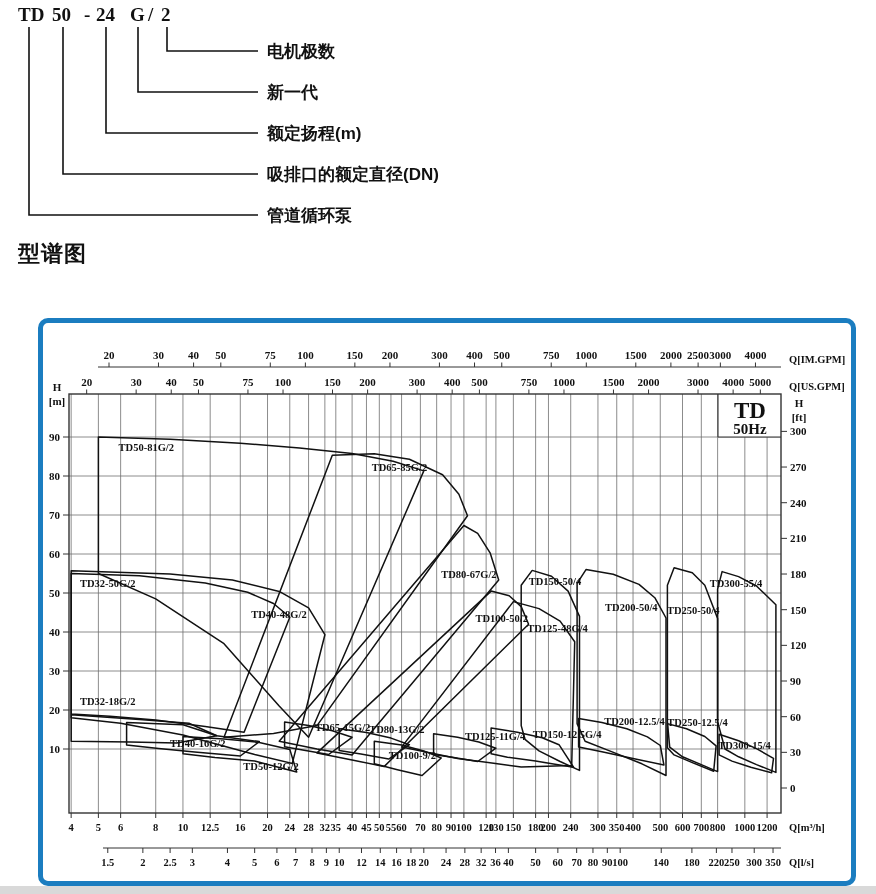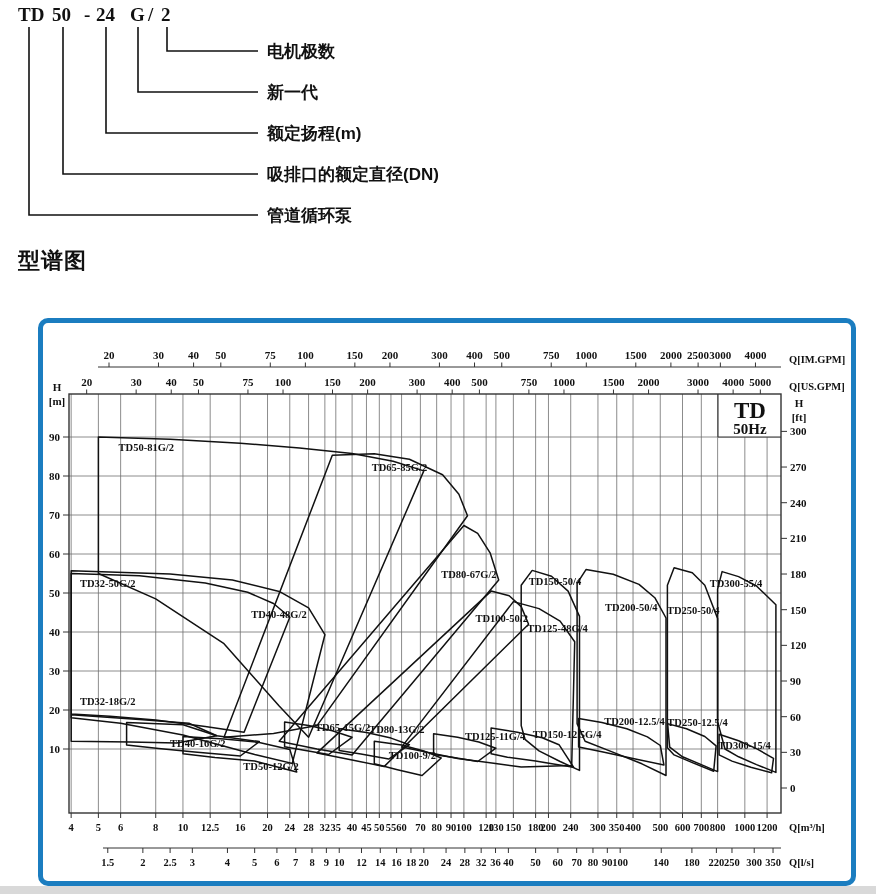--- a/index.html
+++ b/index.html
@@ -1,20 +1,20 @@
 <!DOCTYPE html>
 <html><head>
 <meta charset="utf-8">
 <style>
   html,body{margin:0;padding:0;background:#fff;}
   body{width:876px;height:894px;position:relative;font-family:"Liberation Sans",sans-serif;color:#111;overflow:hidden;}
   #nomenclature{position:absolute;left:0;top:0;}
   .code-text{font-family:"Liberation Serif",serif;font-weight:bold;font-size:19px;fill:#111;}
   .legend-text{font-family:"Liberation Sans",sans-serif;font-weight:bold;font-size:17px;fill:#111;}
-  #section-title{position:absolute;left:18px;top:246px;font-size:22px;font-weight:bold;letter-spacing:1px;}
+  #section-title{position:absolute;left:18px;top:239px;font-size:22px;font-weight:bold;letter-spacing:1px;}
   #chart-card{position:absolute;left:38px;top:318px;width:808px;height:558px;border:5px solid #1b7dc0;border-radius:10px;background:#fff;}
   #chart-card svg{display:block;}
   #footer-strip{position:absolute;left:0;bottom:0;width:876px;height:8px;background:#d9d9d9;}
 </style>
 </head>
 <body>
 
 <svg id="nomenclature" width="876" height="235" viewBox="0 0 876 235">
   <g>
     <text class="code-text" x="18" y="21">TD</text>

